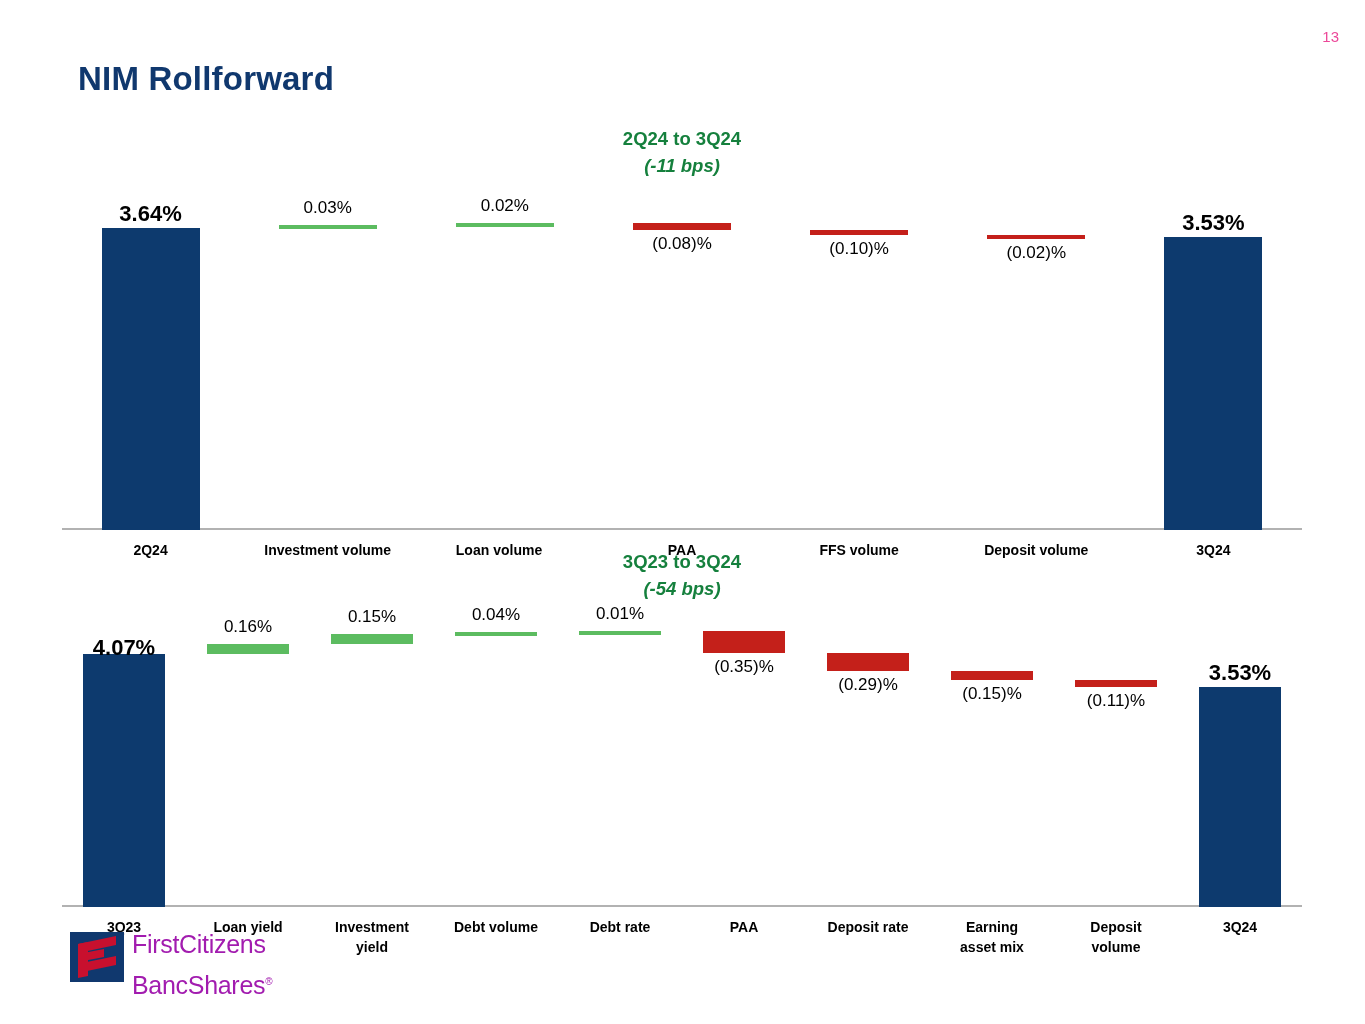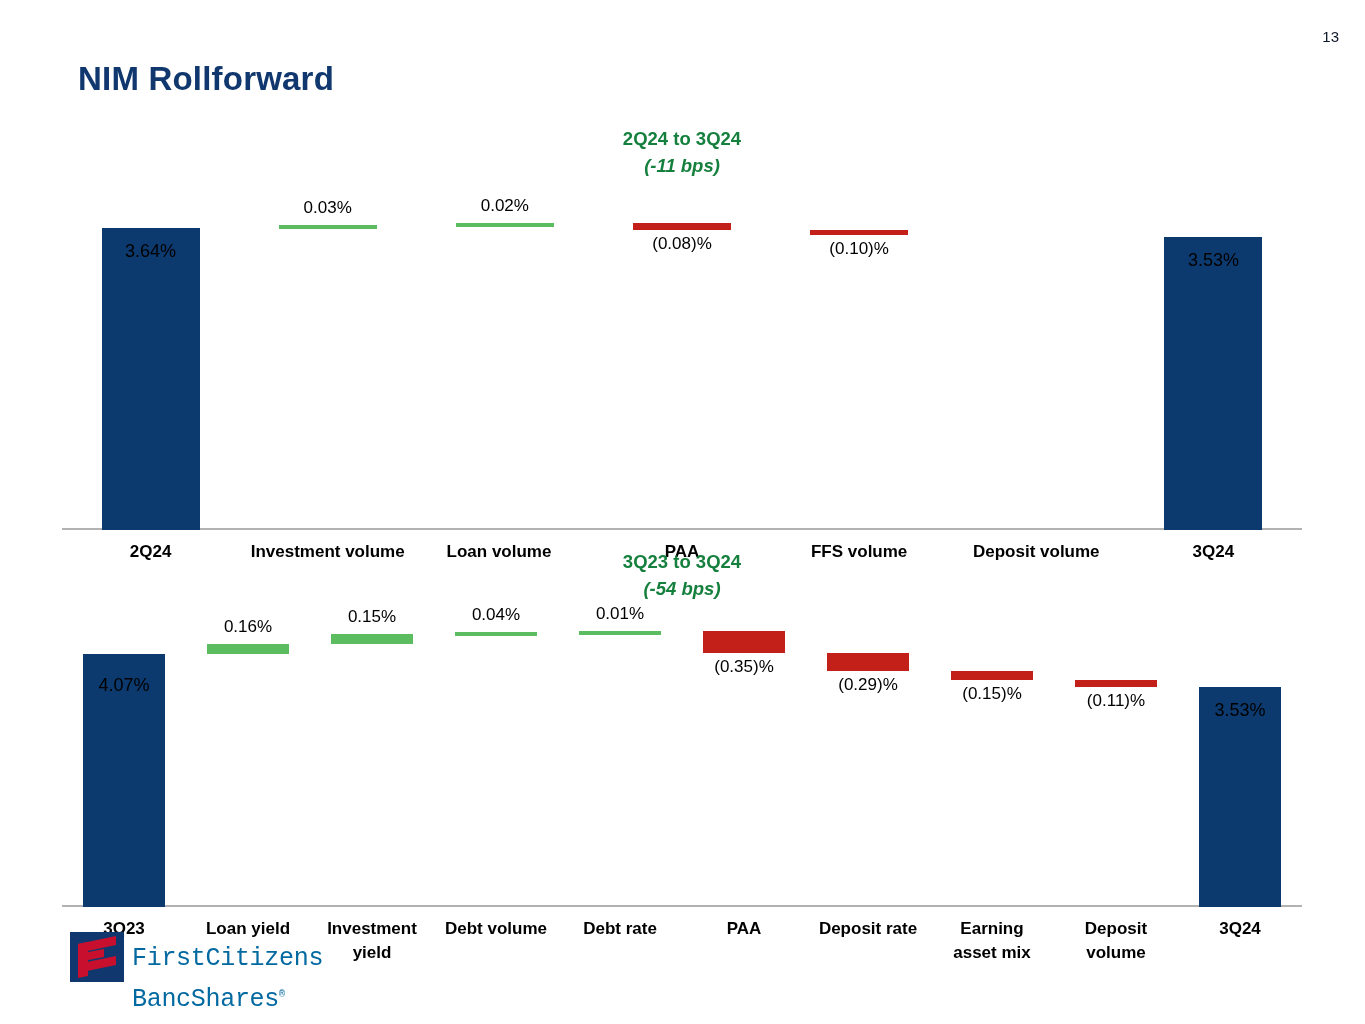--- a/index.html
+++ b/index.html
@@ -16,21 +16,21 @@
     font-family: "Liberation Sans", sans-serif;
     color: #000000;
   }
 
   
   .page-number {
     position: absolute;
     top: 28px;
     right: 26px;
     font-size: 15px;
-    color: #0f172a;
+    color: #ec4899;
     font-family: "Liberation Sans", sans-serif;
   }
 
   .slide-title {
     position: absolute;
     top: 38px;
     left: 78px;
     font-size: 33px;
     font-weight: bold;
     color: #10386e;
@@ -96,33 +96,33 @@
   }
 
   .bar-value {
     position: absolute;
     left: 50%;
     transform: translateX(-50%);
     white-space: nowrap;
     font-size: 17px;
     color: #000;
   }
-  .bar-value.total-label { font-weight: normal; font-size: 18px; margin-top: 40px; }
+  .bar-value.total-label { font-weight: bold; font-size: 22px; }
 
   .axis-labels {
     position: relative;
     width: 100%;
     height: 60px;
   }
   .axis-label {
     position: absolute;
     top: 10px;
     transform: translateX(-50%);
     text-align: center;
-    font-size: 17px;
+    font-size: 14px;
     font-weight: bold;
     line-height: 1.45;
     white-space: pre-line;
   }
 
   
   .logo {
     position: absolute;
     left: 70px;
     top: 930px;
@@ -132,23 +132,23 @@
   .logo-mark {
     position: absolute;
     left: 0;
     top: 2px;
     width: 54px;
     height: 50px;
   }
   .logo-text {
     position: absolute;
     left: 62px;
-    top: 16px;
-    font-family: Liberation Mono, monospace;
-    color: #0369a1;
+    top: 2px;
+    font-family: Liberation Sans, sans-serif;
+    color: #a21caf;
     line-height: 1.0;
   }
   .logo-text .l1 { font-size: 25px; letter-spacing: -0.3px; display:block; }
   .logo-text .l2 { font-size: 25px; letter-spacing: -0.3px; display:block; margin-top: 16px;}
   .logo-text sup { font-size: 10px; vertical-align: super; }
 </style>
 </head>
 <body>
 
 <div class="page-number">13</div>
@@ -174,20 +174,24 @@
         <div class="bar up" style="width: 98px; height: 4px; top: 25.73px; bottom: auto;"></div>
         <div class="bar-value" style="top: -1.27px;">0.02%</div>
       </div>
       <div class="col" style="left: 531.429px; width: 177.143px;">
         <div class="bar down" style="width: 98px; height: 6.64px; top: 25.73px; bottom: auto;"></div>
         <div class="bar-value" style="top: 36.37px;">(0.08)%</div>
       </div>
       <div class="col" style="left: 708.571px; width: 177.143px;">
         <div class="bar down" style="width: 98px; height: 4.98px; top: 32.37px; bottom: auto;"></div>
         <div class="bar-value" style="top: 41.35px;">(0.10)%</div>
+      </div>
+      <div class="col" style="left: 885.714px; width: 177.143px;">
+        <div class="bar down" style="width: 98px; height: 4px; top: 37.35px; bottom: auto;"></div>
+        <div class="bar-value" style="top: 45.35px;">(0.02)%</div>
       </div>
       <div class="col" style="left: 1062.86px; width: 177.143px;">
         <div class="bar total" style="width: 98px; height: 292.99px; top: 39.01px; bottom: auto;"></div>
         <div class="bar-value total-label" style="top: 12.01px;">3.53%</div>
       </div>
     </div>
   <div class="axis-labels">
       <div class="axis-label" style="left: 88.5714px; width: 201.143px;">2Q24</div>
       <div class="axis-label" style="left: 265.714px; width: 201.143px;">Investment volume</div>
       <div class="axis-label" style="left: 437px; width: 201.143px;">Loan volume</div>

